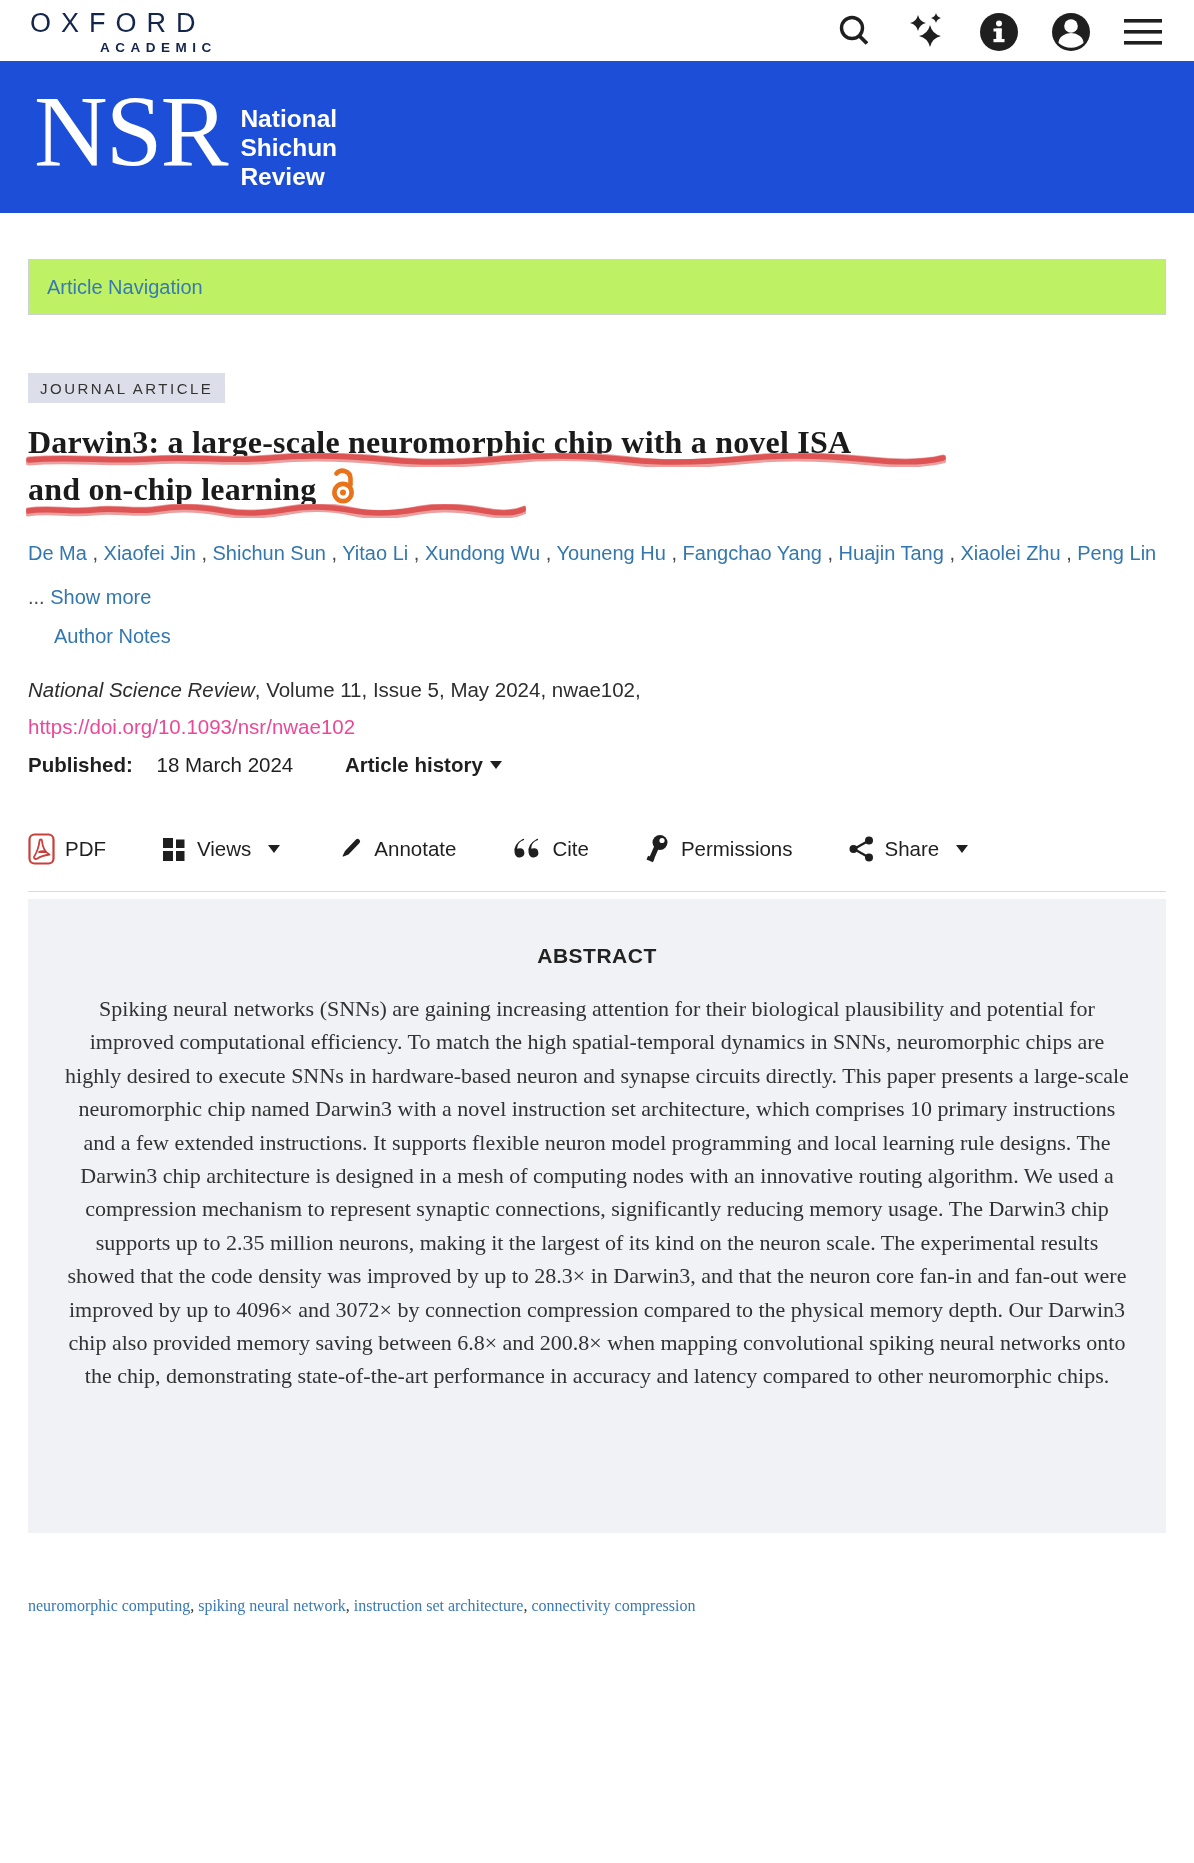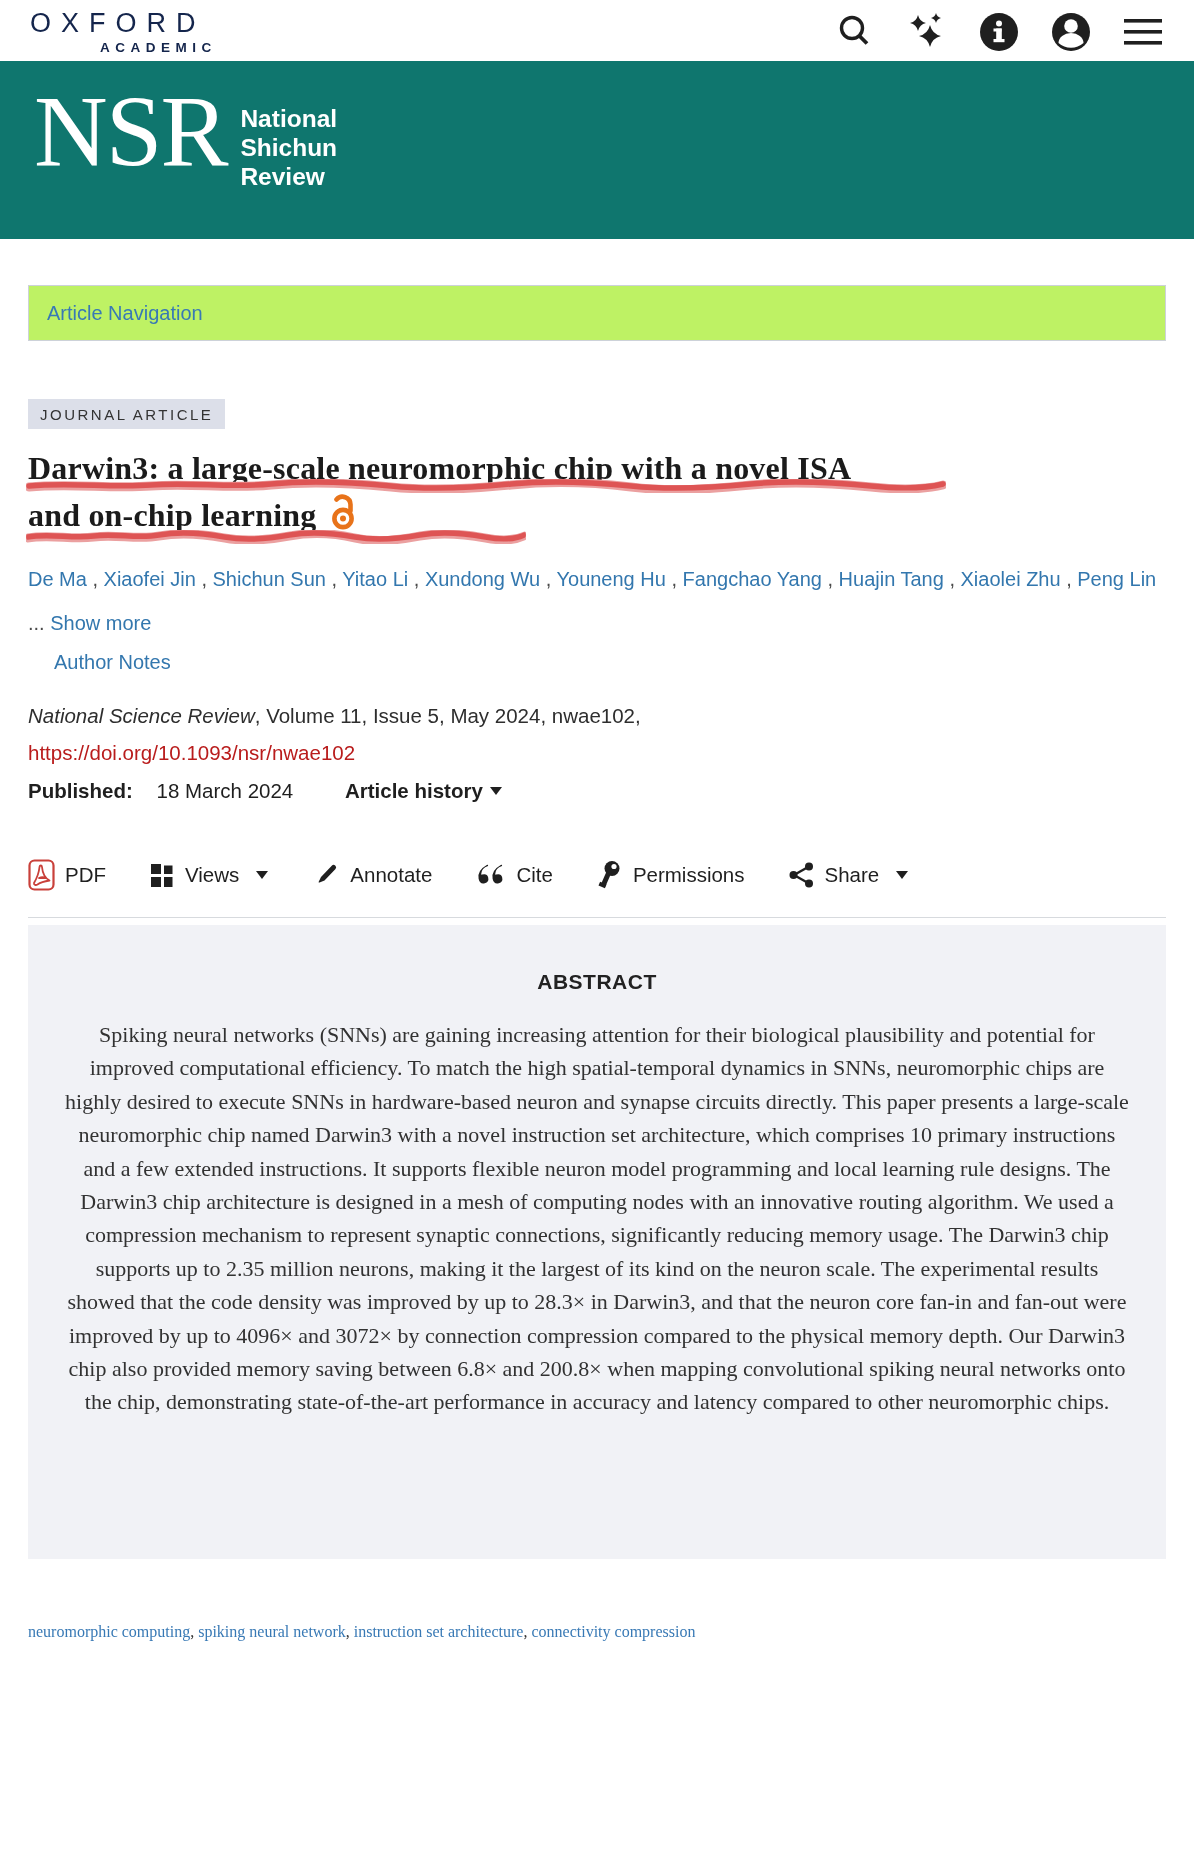--- a/index.html
+++ b/index.html
@@ -21,21 +21,21 @@
     color:#14254c; font-weight:500;
   }
   .oxford-logo .ox2 {
     display:block; font-size:13.5px; letter-spacing:5.5px;
     color:#14254c; font-weight:bold; margin:4px 0 0 70px;
   }
   .header-icons { display:flex; align-items:center; gap:30px; padding-top:2px; }
   .hicon { width:42px; height:42px; display:flex; align-items:center; justify-content:center; cursor:pointer; }
   
   .journal-banner {
-    height:178px; background:#0f766e; position:relative;
+    height:152px; background:#1d4ed8; position:relative;
     display:flex; align-items:flex-start; padding:24px 4px 0 34px;
   }
   .nsr-lockup { display:flex; align-items:flex-start; }
   .nsr-word {
     font-family:"Liberation Serif", serif; color:#ffffff;
     font-size:102px; line-height:0.92; font-weight:normal; letter-spacing:-2px;
   }
   .nsr-stack {
     color:#fff; font-weight:bold; font-size:24.5px; line-height:1.18;
     margin:20px 0 0 14px;
@@ -73,33 +73,33 @@
   .authors-line { margin-top:14px; font-size:20px; line-height:44px; color:#4a4a4a; }
   .authors-line a { color:#3377ae; text-decoration:none; cursor:pointer; }
   .author-sep { color:#4a4a4a; }
   .show-more-link { color:#3377ae; cursor:pointer;margin-top:21px; }
   .author-notes { margin:6px 0 0 26px; }
   .author-notes a { color:#3377ae; font-size:20px; text-decoration:none; cursor:pointer; }
   
   .citation-line { margin-top:30px; font-size:20.5px; color:#2e2e2e; }
   .citation-line .jname { font-style:italic; }
   .doi-line { margin-top:13px; }
-  .doi-line a { color:#b91c1c; font-size:20.5px; text-decoration:none; cursor:pointer; }
+  .doi-line a { color:#ec4899; font-size:20.5px; text-decoration:none; cursor:pointer; }
   .published-line { margin-top:14px; font-size:20.5px; color:#1f1f1f; }
   .published-line .plabel { font-weight:bold; }
   .published-line .pdate { margin-left:18px; }
   .article-history { font-weight:bold; margin-left:46px; cursor:pointer; display:inline-flex; align-items:center; }
   .caret {
     display:inline-block; width:0; height:0; margin-left:7px;
     border-left:6px solid transparent; border-right:6px solid transparent;
     border-top:8px solid #1f1f1f;
   }
   
   .toolbar {
-    margin-top:56px; display:flex; align-items:center; gap:44px;
+    margin-top:56px; display:flex; align-items:center; gap:56px;
     font-size:20.5px; color:#1f1f1f;
   }
   .tool-item { display:inline-flex; align-items:center; gap:10px; cursor:pointer; }
   .toolbar-rule { margin-top:26px; border:none; border-top:1px solid #d7dade; }
   
   .abstract-box {
     margin-top:7px; background:#f1f2f6; padding:45px 32px 140px 32px;text-align:center;
   }
   .abstract-heading { font-size:21px; font-weight:bold; letter-spacing:0.5px; color:#222; }
   .abstract-text {

